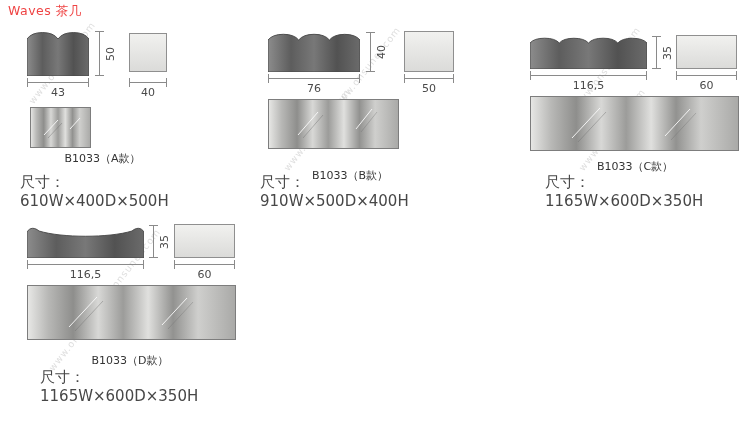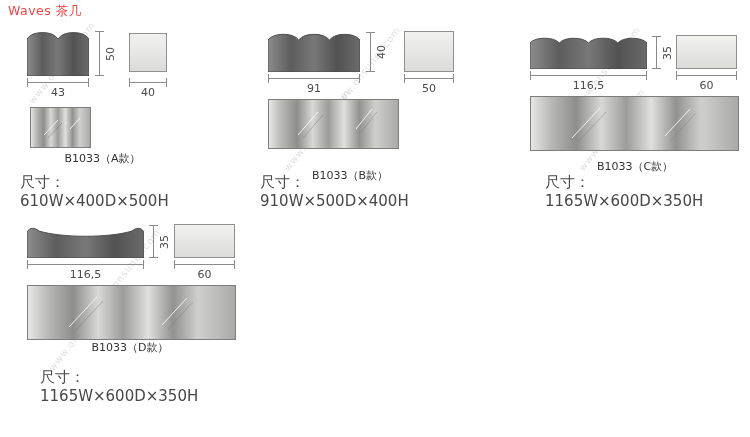--- a/index.html
+++ b/index.html
@@ -87,21 +87,21 @@
     </svg>
     <div class="plabel" style="left:20px;top:151px;width:165px">B1033（A款）</div>
     <div class="psize" style="left:20px;top:173px;width:165px">尺寸：610W×400D×500H</div>
   </div>
 
   <div>
     <svg class="svg-abs" style="left:268px;top:32px" width="92" height="40" viewBox="0 0 92 40">
       <path d="M0,40 L0,8 A17,10 0 0 1 30.7,8 A17,10 0 0 1 61.4,8 A17,10 0 0 1 92,8 L92,40 Z" fill="url(#gFront)" stroke="#454545" stroke-width="0.9"></path>
     </svg>
     <div class="hdim" style="left:268px;top:78px;width:92px">
-      <span class="hlabel">91</span>
+      <span class="hlabel">76</span>
     </div>
     <div class="vdim" style="left:370px;top:32px;height:40px">
       <span class="vlabel">40</span>
     </div>
     <div class="side" style="left:404px;top:31px;width:50px;height:41px"></div>
     <div class="hdim" style="left:404px;top:78px;width:50px">
       <span class="hlabel">50</span>
     </div>
     <svg class="svg-abs" style="left:268px;top:99px" width="131" height="50" viewBox="0 0 131 50">
       <rect x="0.5" y="0.5" width="130" height="49" fill="url(#gTop)" stroke="#7d7d7d"></rect>
@@ -153,17 +153,17 @@
     <div class="hdim" style="left:174px;top:264px;width:61px">
       <span class="hlabel">60</span>
     </div>
     <svg class="svg-abs" style="left:27px;top:285px" width="209" height="55" viewBox="0 0 209 55">
       <rect x="0.5" y="0.5" width="208" height="54" fill="url(#gTop)" stroke="#7d7d7d"></rect>
       <line x1="42" y1="42" x2="70" y2="12" stroke="#fbfbfb" stroke-width="0.9"></line>
       <line x1="48" y1="46" x2="76" y2="16" stroke="#6f6f6f" stroke-width="0.7" opacity="0.6"></line>
       <line x1="135" y1="40" x2="160" y2="13" stroke="#fbfbfb" stroke-width="0.9"></line>
       <line x1="141" y1="44" x2="166" y2="17" stroke="#6f6f6f" stroke-width="0.7" opacity="0.5"></line>
     </svg>
-    <div class="plabel" style="left:50px;top:340px;width:160px">B1033（D款）</div>
+    <div class="plabel" style="left:50px;top:353px;width:160px">B1033（D款）</div>
     <div class="psize" style="left:40px;top:368px;width:180px">尺寸：1165W×600D×350H</div>
   </div>
 
 </div>
 
 </body></html>

